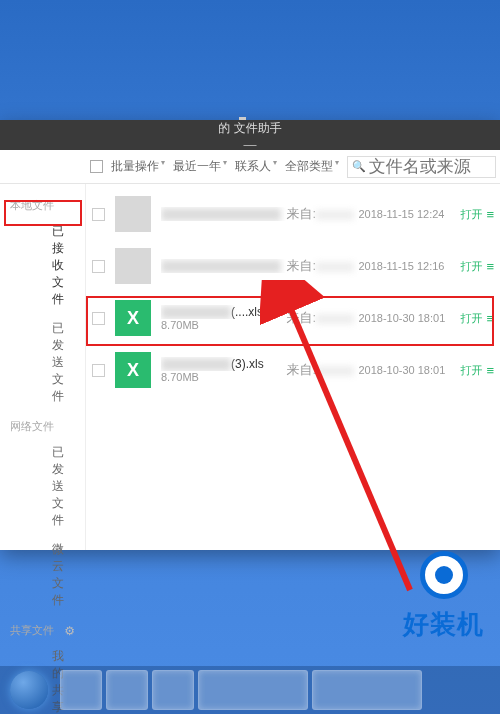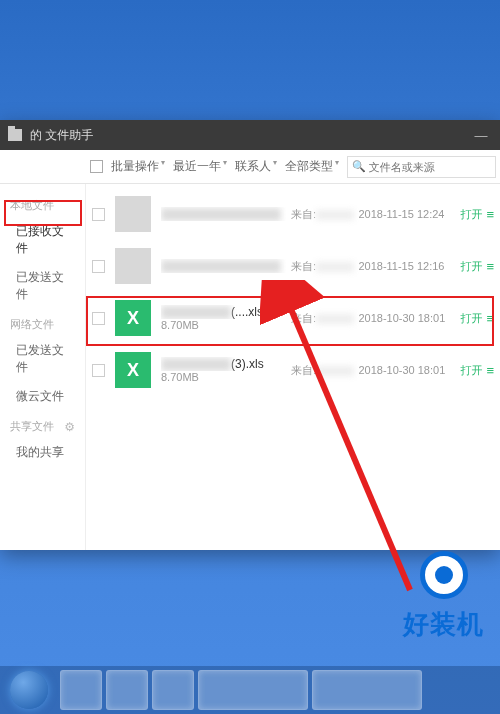--- a/index.html
+++ b/index.html
@@ -57,20 +57,21 @@
       box-shadow: 0 6px 20px rgba(0,0,0,0.35);
     }
     .titlebar {
       height: 30px;
       background: #3a3a3a;
       color: #ddd;
       display: flex;
       align-items: center;
       padding: 0 8px;
       font-size: 12px;
+      flex-direction: column;
     }
     .titlebar .doc-icon {
       width: 14px;
       height: 12px;
       background: #ccc;
       margin-right: 8px;
       position: relative;
     }
     .titlebar .doc-icon::before {
       content: '';
@@ -120,21 +121,21 @@
       border: 1px solid #ddd;
       display: flex;
       align-items: center;
       padding: 0 4px;
       min-width: 0;
     }
     .toolbar .search-box .mag { font-size: 11px; color: #aaa; margin-right: 3px; }
     .toolbar .search-box input {
       border: none;
       outline: none;
-      font-size: 11px;
+      font-size: 17px;
       width: 100%;
       color: #999;
     }
 
     .body {
       display: flex;
       height: calc(100% - 64px);
     }
     .sidebar {
       width: 86px;
@@ -152,20 +153,21 @@
       align-items: center;
     }
     .sidebar .gear {
       font-size: 12px;
       color: #bbb;
     }
     .sidebar .item {
       padding: 6px 10px 6px 16px;
       cursor: pointer;
       color: #666;
+      margin-left: 36px;
     }
     .sidebar .item.active {
       color: #333;
     }
     .red-box-sidebar {
       position: absolute;
       left: 4px;
       top: 80px;
       width: 78px;
       height: 26px;
@@ -208,24 +210,23 @@
     .file-row .info { flex: 1; min-width: 0; }
     .file-row .name {
       white-space: nowrap;
       overflow: hidden;
       text-overflow: ellipsis;
       color: #333;
     }
     .file-row .size { font-size: 11px; color: #999; }
     .file-row .from {
       width: 72px;
-      font-size: 11px;
+      font-size: 13px;
       color: #999;
       white-space: nowrap;
-      text-align: center;
     }
     .file-row .from .blur-txt { filter: blur(3px); display: inline-block; width: 38px; background: #eee; height: 10px; vertical-align: middle; }
     .file-row .date { font-size: 11px; color: #999; white-space: nowrap; width: 98px; }
     .file-row .open { color: #2abb6f; font-size: 11px; margin-left: 4px; cursor: pointer; }
     .file-row .menu { color: #2abb6f; font-size: 13px; margin-left: 4px; cursor: pointer; }
 
     .red-box-row {
       position: absolute;
       left: 0;
       right: 6px;

